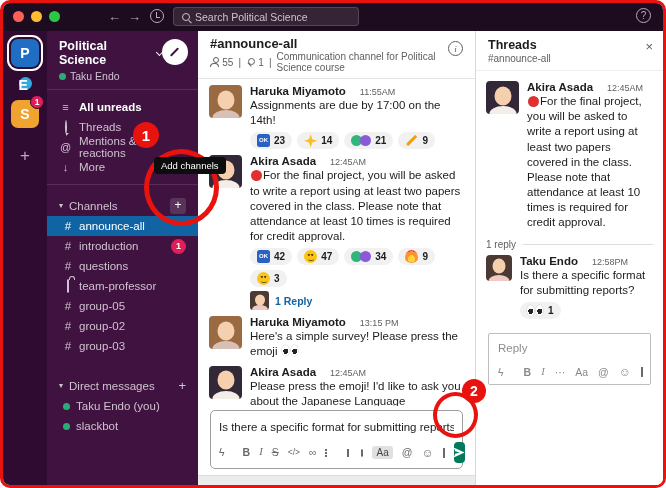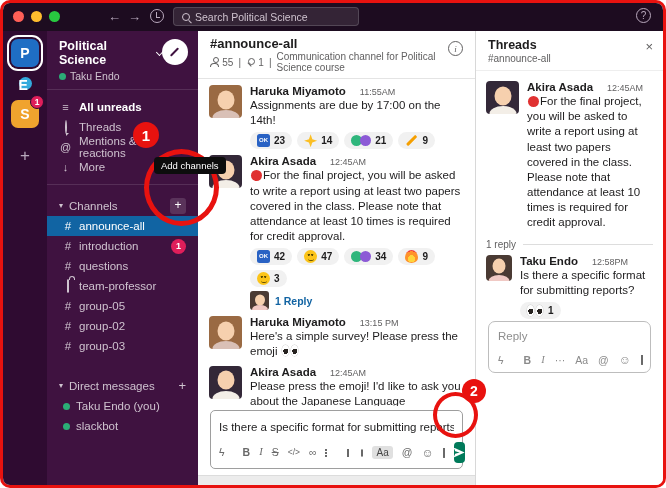--- a/index.html
+++ b/index.html
@@ -144,21 +144,21 @@
 
   
   .tpanel{width:187px;flex:none;background:#fff;display:flex;flex-direction:column;font-size:11.5px;}
   .tp-head{padding:7px 12px 6px;position:relative;border-bottom:1px solid #eee;}
   .tp-title{font-weight:bold;font-size:12.5px;color:#1d1c1d;}
   .tp-sub{font-size:10px;color:#616061;margin-top:1px;}
   .tp-close{position:absolute;right:10px;top:9px;color:#616061;font-size:13px;line-height:1;}
   .tp-body{padding:8px 10px 0;flex:1;overflow:hidden;}
   .reply-divider{display:flex;align-items:center;gap:7px;color:#616061;font-size:10px;margin:6px 0 5px;}
   .reply-divider .line{flex:1;height:1px;background:#ddd;}
-  .tp-composer{margin:2px 2px 0;border:1px solid #bdbdbd;border-radius:7px;padding:8px 9px 6px;}
+  .tp-composer{margin:14px 2px 0;border:1px solid #bdbdbd;border-radius:2px;padding:8px 9px 6px;}
   .tp-placeholder{color:#8d8d8d;font-size:11.5px;}
   .tp-toolbar{display:flex;align-items:center;gap:10px;margin-top:12px;color:#8a8a8a;font-size:10.5px;}
 
   
   .anno{position:absolute;z-index:60;}
   .ring{border:5px solid #e8120f;border-radius:50%;background:transparent;}
   .ring1{left:141px;top:146px;width:75px;height:77px;z-index:45;}
   .ring2{left:430px;top:389px;width:45px;height:46px;border-width:4.5px;}
   .step-badge{background:#e8120f;border-radius:50%;color:#fff;font-weight:bold;display:flex;align-items:center;justify-content:center;z-index:70;}
   .badge1{left:130px;top:119px;width:26px;height:26px;font-size:15px;}

